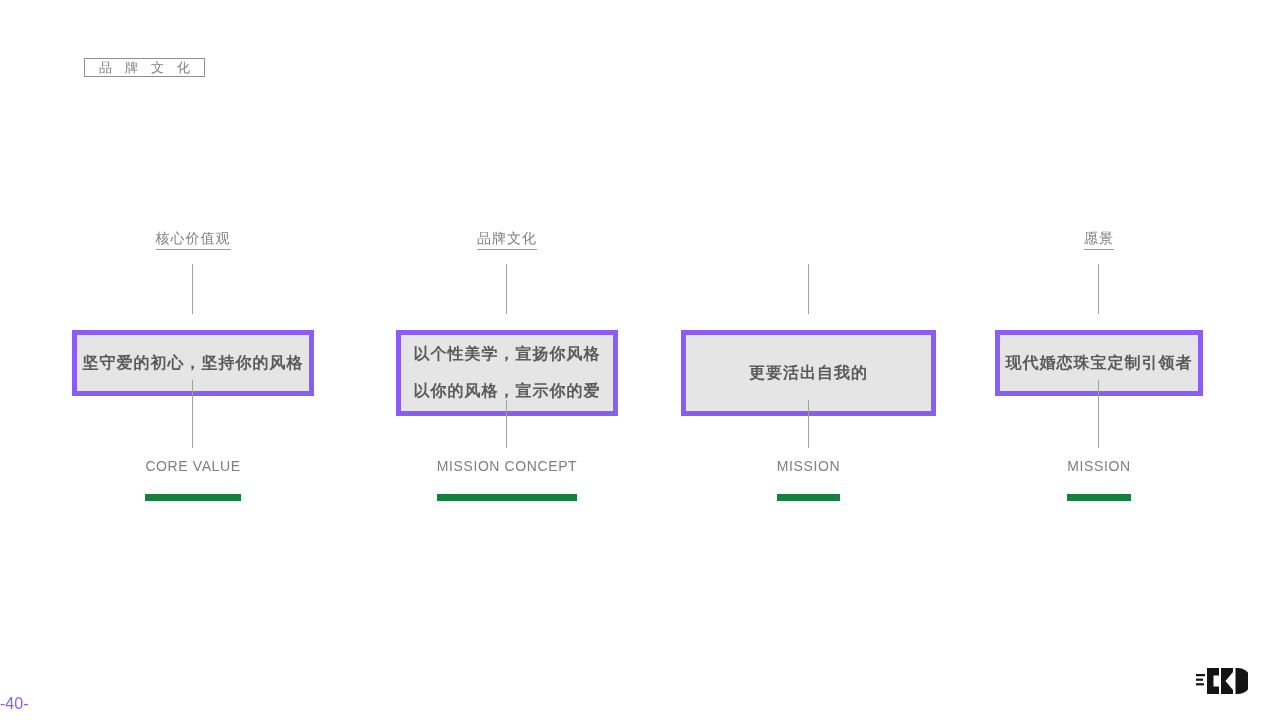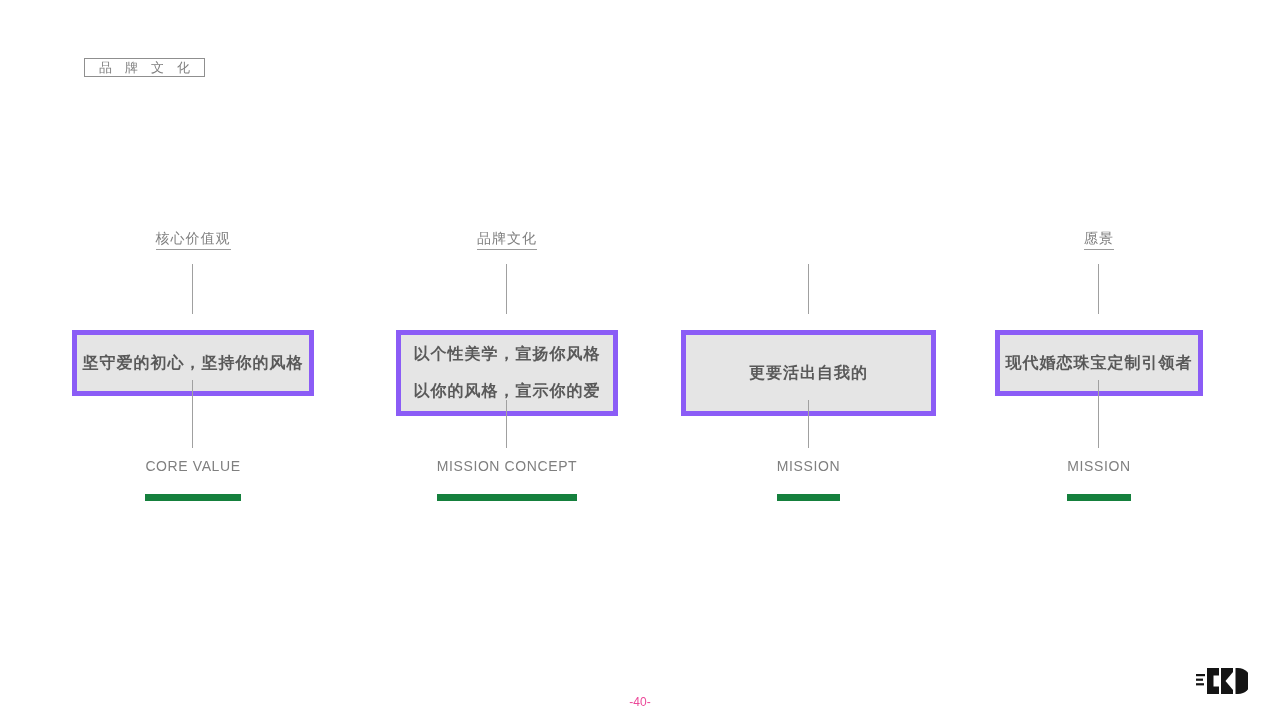--- a/index.html
+++ b/index.html
@@ -54,21 +54,21 @@
     letter-spacing:1px; white-space:nowrap;
   }
   .col-label {
     position:absolute; top:228px; width:100%; text-align:center;
     font-size:14px; color:#7f7f7f;
   }
   .col-label span { border-bottom:7px solid #15803d; padding-bottom:20px; letter-spacing:0.6px; }
   
   .footer {
     position:absolute; left:0; right:0; top:695px;
-    text-align:center; font-size:12px; color:#ec4899;
+    text-align:left; font-size:16px; color:#8b5cf6;
   }
   
   .logo { position:absolute; left:1196px; top:661px; width:52px; height:40px; }
 </style>
 </head>
 <body>
 
 <div class="tag-box">
   <span>品牌文化</span>
 </div>

